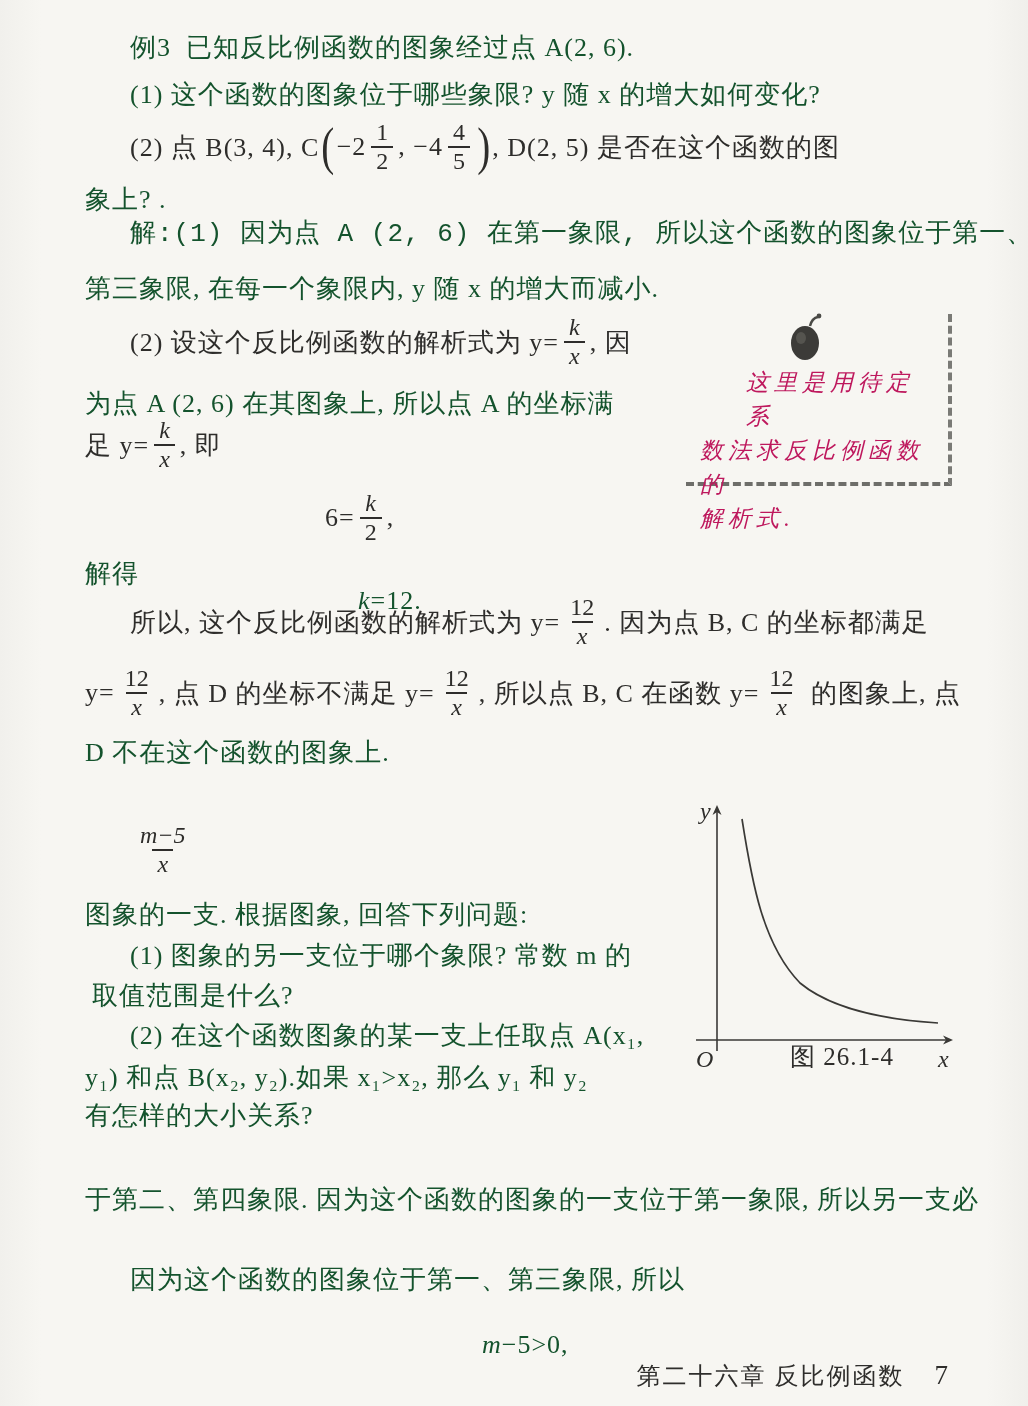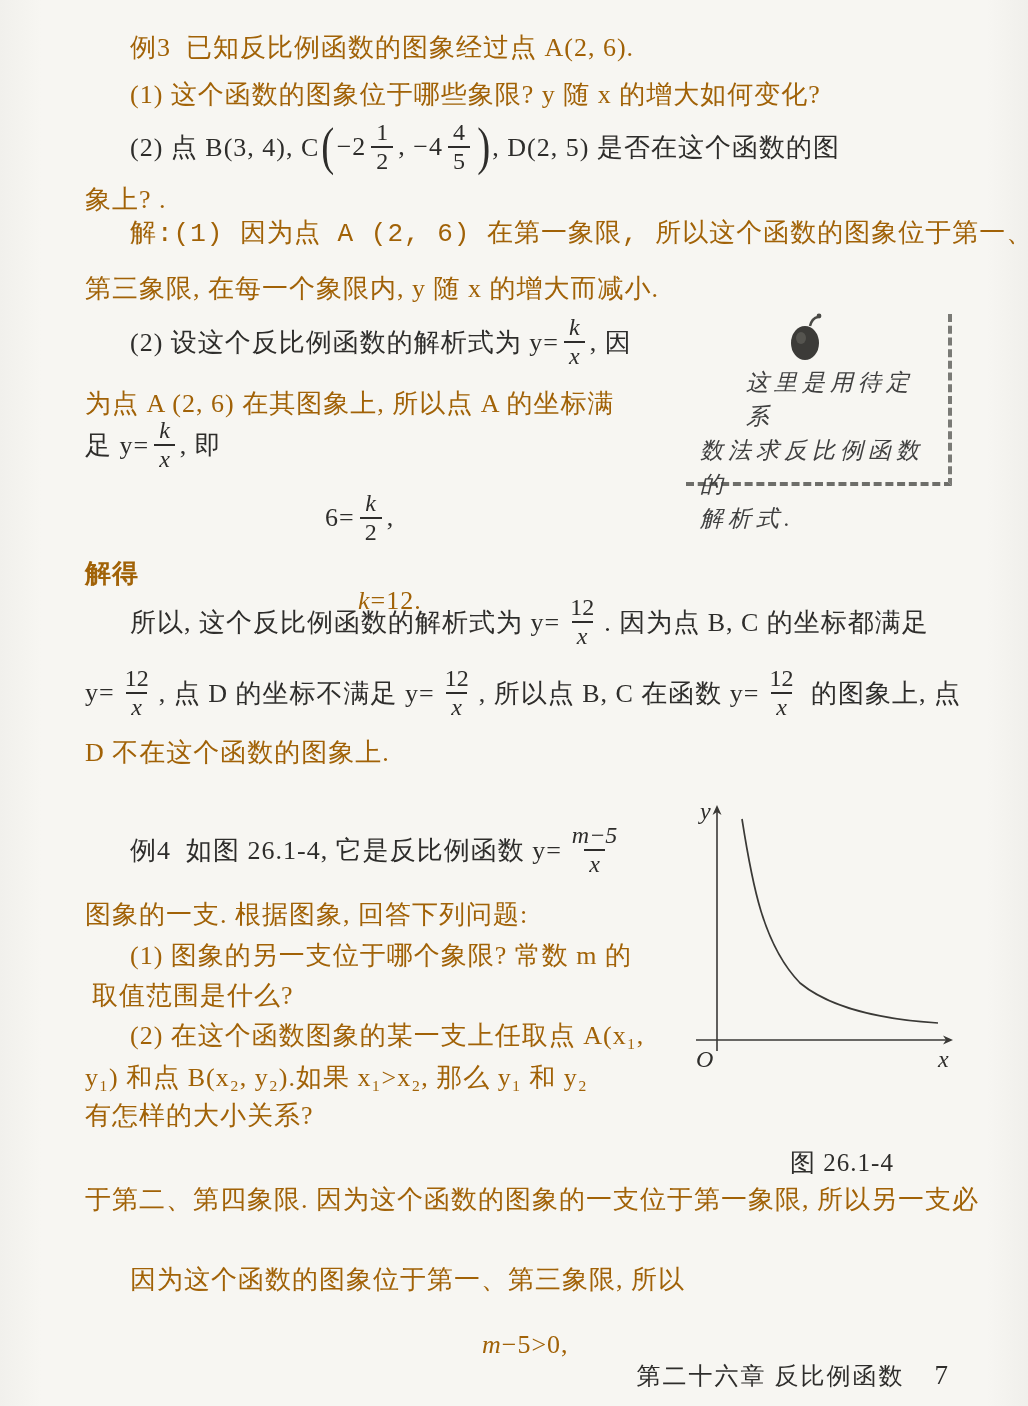--- a/index.html
+++ b/index.html
@@ -10,21 +10,21 @@
     color:#2e2d2b;
     position:relative;
     overflow:hidden;
   }
   .page { position:absolute; inset:0; }
   .line {
     position:absolute;
     font-size:26px;
     white-space:pre;
     letter-spacing:1px;
-    color:#a16207;
+    color:#14532d;
   }
   .fline {
     position:absolute;
     display:flex;
     align-items:center;
     height:64px;
     font-size:26px;
     white-space:pre;
     letter-spacing:1px;
   }
@@ -54,31 +54,31 @@
     border-right:4px dashed #7a7a76;
     border-bottom:4px dashed #6e6e6a;
   }
   .notebox .notetext {
     position:absolute;
     left:14px; top:52px;
     width:236px;
     font-size:23px;
     line-height:34px;
     letter-spacing:5px;
-    color:#404040;
+    color:#be185d;
     font-style:italic;
   }
   .notebox .l1 { display:block; padding-left:46px; }
   .notebox .l2 { display:block; }
   .notebox .l3 { display:block; }
   .bombwrap { position:absolute; left:98px; top:-4px; width:46px; height:56px; }
   .figure { position:absolute; left:660px; top:793px; width:300px; height:300px; }
   .figcaption {
     position:absolute;
-    left:742px; top:1146px;
+    left:742px; top:1040px;
     width:200px;
     text-align:center;
     font-size:25px;
     letter-spacing:1px;
   }
   .footer {
     position:absolute;
     top:1360px; left:0; width:948px;
     text-align:right;
     font-size:24px;
@@ -111,21 +111,21 @@
   </div>
   <div class="line" style="top:386px; left:85px;">为点 A (2, 6) 在其图象上, 所以点 A 的坐标满</div>
   <div class="fline" style="top:413px; left:85px;">
     <span>足 y=</span><span class="frac it"><span class="num">k</span><span class="den">x</span></span><span>, 即</span>
   </div>
 
   <div class="fline" style="top:486px; left:325px;">
     <span>6=</span><span class="frac"><span class="num it">k</span><span class="den">2</span></span><span>,</span>
   </div>
 
-  <div class="line" style="top:556px; left:85px;font-weight:bold;">解得</div>
+  <div class="line" style="top:556px; left:85px;">解得</div>
   <div class="line" style="top:556px; left:328px;">
     <span class="it">k</span><span>=12.</span>
   </div>
 
   <div class="fline" style="top:590px; left:130px;">
     <span>所以, 这个反比例函数的解析式为 y=</span><span class="frac"><span class="num">12</span><span class="den it">x</span></span><span>. 因为点 B, C 的坐标都满足</span>
   </div>
   <div class="fline" style="top:661px; left:85px;">
     <span>y=</span><span class="frac"><span class="num">12</span><span class="den it">x</span></span><span>, 点 D 的坐标不满足 y=</span><span class="frac"><span class="num">12</span><span class="den it">x</span></span><span>, 所以点 B, C 在函数 y=</span><span class="frac"><span class="num">12</span><span class="den it">x</span></span><span> 的图象上, 点</span>
   </div>
@@ -141,21 +141,21 @@
       </svg>
     </div>
     <div class="notetext">
       <span class="l1">这里是用待定系</span>
       <span class="l2">数法求反比例函数的</span>
       <span class="l3">解析式.</span>
     </div>
   </div>
 
   <div class="fline" style="top:818px; left:130px;">
-    <span>例4  如图 26.1-4, 它是反比例函数 y=</span><span class="frac"><span class="num it">m−5</span><span class="den it">x</span></span>
+    <span class="frac"><span class="num it">m−5</span><span class="den it">x</span></span>
   </div>
   <div class="line" style="top:897px; left:85px;">图象的一支. 根据图象, 回答下列问题:</div>
   <div class="line" style="top:938px; left:130px;">(1) 图象的另一支位于哪个象限? 常数 m 的</div>
   <div class="line" style="top:978px; left:92px;">取值范围是什么?</div>
   <div class="line" style="top:1018px; left:130px;">(2) 在这个函数图象的某一支上任取点 A(x₁,</div>
   <div class="line" style="top:1060px; left:85px;">y₁) 和点 B(x₂, y₂).如果 x₁&gt;x₂, 那么 y₁ 和 y₂</div>
   <div class="line" style="top:1098px; left:85px;">有怎样的大小关系?</div>
 
   <div class="figure">
     <svg width="300" height="300" viewBox="0 0 300 300">

